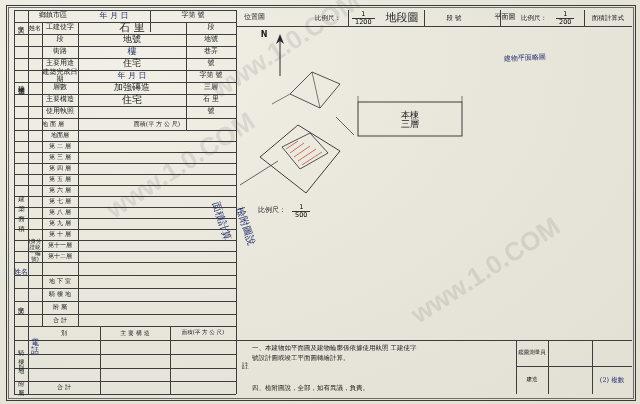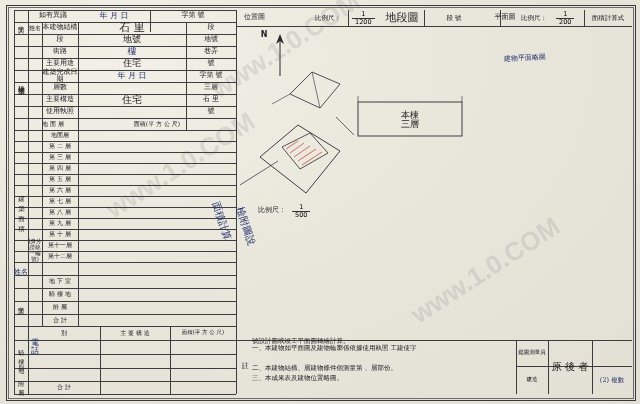--- a/index.html
+++ b/index.html
@@ -119,46 +119,47 @@
   <div class="vline" style="left:100px;top:326px;height:68px;"></div>
   <div class="vline" style="left:170px;top:326px;height:68px;"></div>
   <div class="vline" style="left:42px;top:280px;height:46px;"></div>
 
   <div class="cell vtext" style="left:14px;top:11px;width:14px;height:22px;font-size:6px;">申請人</div>
   <div class="cell vtext" style="left:14px;top:34px;width:14px;height:96px;font-size:6.5px;">建物坐落</div>
   <div class="cell vtext" style="left:14px;top:130px;width:14px;height:150px;font-size:6.5px;">建  築  面  積</div>
   <div class="cell vtext" style="left:14px;top:280px;width:14px;height:46px;font-size:6px;">申請人</div>
   <div class="cell vtext" style="left:14px;top:326px;width:14px;height:68px;font-size:6px;">別</div>
 
-  <div class="cell" style="left:28px;top:10px;width:50px;height:12px;">如有異議</div>
+  <div class="cell" style="left:28px;top:10px;width:50px;height:12px;">鄉鎮市區</div>
   <div class="cell hand handblue" style="left:78px;top:10px;width:72px;height:12px;font-size:8px;">年   月   日</div>
   <div class="cell" style="left:150px;top:10px;width:86px;height:12px;">字第        號</div>
 
   <div class="cell" style="left:28px;top:22px;width:14px;height:12px;font-size:6px;">姓名</div>
-  <div class="cell" style="left:42px;top:22px;width:36px;height:12px;">本建物結構</div>
+  <div class="cell" style="left:42px;top:22px;width:36px;height:12px;">工建使字</div>
   <div class="cell hand handdark" style="left:78px;top:22px;width:108px;height:12px;font-size:11px;">石 里</div>
   <div class="cell" style="left:186px;top:22px;width:50px;height:12px;">段</div>
 
   <div class="cell" style="left:42px;top:34px;width:36px;height:12px;">段</div>
   <div class="cell hand handdark" style="left:78px;top:34px;width:108px;height:12px;font-size:9px;">地號</div>
   <div class="cell" style="left:186px;top:34px;width:50px;height:12px;">地號</div>
 
   <div class="cell" style="left:42px;top:46px;width:36px;height:12px;">街路</div>
   <div class="cell hand handblue" style="left:78px;top:46px;width:108px;height:12px;font-size:9px;">樓</div>
   <div class="cell" style="left:186px;top:46px;width:50px;height:12px;">巷弄</div>
 
   <div class="cell" style="left:42px;top:58px;width:36px;height:12px;">主要用途</div>
   <div class="cell hand handdark" style="left:78px;top:58px;width:108px;height:12px;font-size:9px;">住宅</div>
   <div class="cell" style="left:186px;top:58px;width:50px;height:12px;">號</div>
 
   <div class="cell" style="left:42px;top:70px;width:36px;height:12px;">建築完成日期</div>
   <div class="cell hand handblue" style="left:78px;top:70px;width:108px;height:12px;font-size:8px;">年   月   日</div>
   <div class="cell" style="left:186px;top:70px;width:50px;height:12px;">字第        號</div>
 
   <div class="cell" style="left:42px;top:82px;width:36px;height:12px;">層數</div>
+  <div class="cell hand handdark" style="left:78px;top:82px;width:108px;height:12px;font-size:9px;">加強磚造</div>
   <div class="cell" style="left:186px;top:82px;width:50px;height:12px;">三層</div>
 
   <div class="cell" style="left:42px;top:94px;width:36px;height:12px;">主要構造</div>
   <div class="cell hand handdark" style="left:78px;top:94px;width:108px;height:12px;font-size:10px;">住宅</div>
   <div class="cell" style="left:186px;top:94px;width:50px;height:12px;">石 里</div>
 
   <div class="cell" style="left:42px;top:106px;width:36px;height:12px;">使用執照</div>
   <div class="cell" style="left:186px;top:106px;width:50px;height:12px;">號</div>
 
   <div class="cell" style="left:28px;top:118px;width:50px;height:12px;font-size:6px;">地 面 層</div>
@@ -257,27 +258,25 @@
   <div class="scalefrac" style="position:absolute;left:292px;top:204px;">
     <span class="num">1</span>
     <span class="den">500</span>
   </div>
 
   <div class="hand handblue" style="position:absolute;left:222px;top:200px;width:120px;font-size:10px;transform:rotate(72deg);transform-origin:left top;line-height:1.3;">面積計算</div>
   <div class="hand handblue" style="position:absolute;left:246px;top:205px;width:130px;font-size:10px;transform:rotate(72deg);transform-origin:left top;line-height:1.3;">檢附圖說</div>
 
   <div class="cell vtext" style="left:238px;top:344px;width:12px;height:24px;font-size:7px;">註</div>
   <div class="note" style="left:252px;top:343px;width:320px;">一、本建物如平面圖及建物輪廓係依據使用執照  工建使字</div>
-  <div class="note" style="left:252px;top:336px;width:320px;">        號設計圖或竣工平面圖轉繪計算。</div>
-  <div class="note" style="left:252px;top:363px;width:320px;">二、本建物結構、層建物條件個測量第       、層部份。</div>
-  <div class="note" style="left:252px;top:373px;width:320px;">三、本成果表及建物位置略圖。</div>
+  <div class="note" style="left:252px;top:353px;width:320px;">        號設計圖或竣工平面圖轉繪計算。</div>
+  <div class="note" style="left:252px;top:383px;width:320px;">四、檢附圖說，全部，如有異議，負責。</div>
 
   <div class="vline" style="left:516px;top:340px;height:54px;"></div>
   <div class="vline" style="left:548px;top:340px;height:54px;"></div>
   <div class="vline" style="left:592px;top:340px;height:54px;"></div>
   <div class="hline" style="left:516px;top:366px;width:116px;"></div>
 
   <div class="cell" style="left:516px;top:340px;width:32px;height:26px;font-size:5.5px;">鑑圖測量員</div>
   <div class="cell" style="left:516px;top:366px;width:32px;height:28px;font-size:5.5px;">建造</div>
-  <div class="cell hand handdark" style="left:548px;top:340px;width:44px;height:54px;font-size:10px;">原 後 者</div>
   <div class="cell hand handblue" style="left:592px;top:366px;width:40px;height:28px;font-size:6.5px;">(2) 複數</div>
 
 </div>
 
 </body></html>

